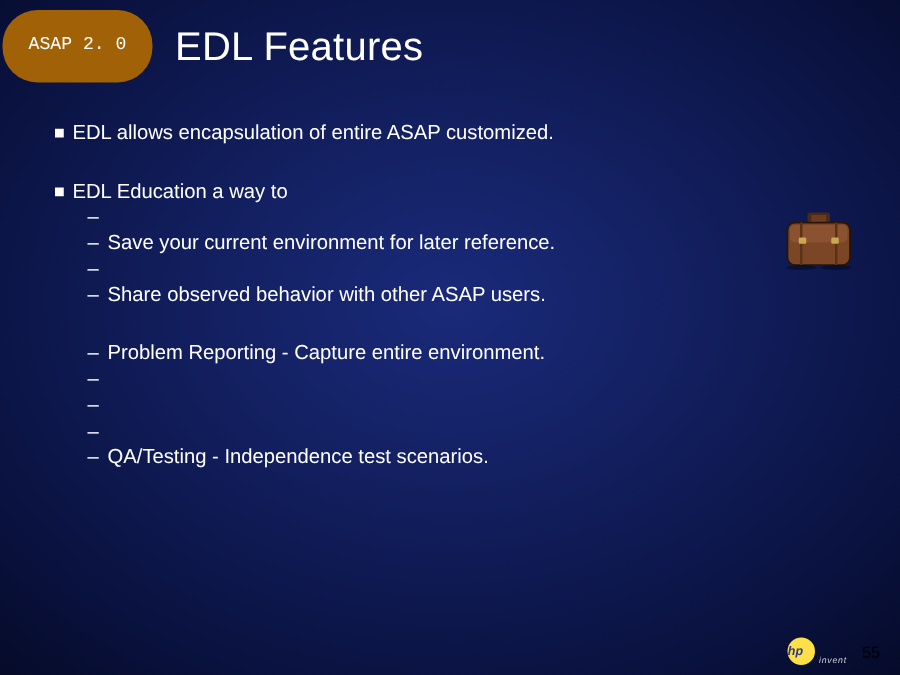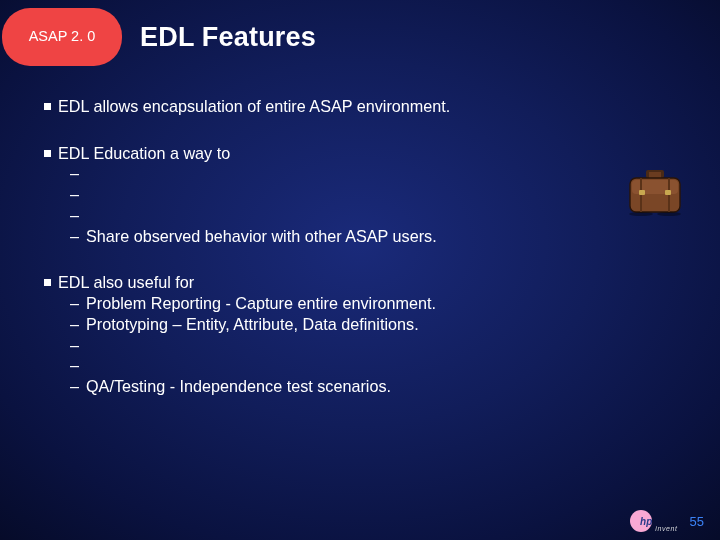--- a/index.html
+++ b/index.html
@@ -12,36 +12,37 @@
     position: relative;
   }
   .header {
     display: flex;
     align-items: center;
     padding: 8px 0 0 0;
   }
   .badge {
     width: 120px;
     height: 58px;
-    background: #ef4444;
+    background: #a16207;
     border-radius: 28px;
     color: #ffffff;
     font-size: 14.5px;
     line-height: 1.2;
     text-align: center;
     display: flex;
     flex-direction: column;
     justify-content: center;
     margin-left: 2px;
     font-weight: 400;
+    font-family: Liberation Mono, monospace;
   }
   .title {
     color: #ffffff;
-    font-size: 27px;
-    font-weight: 700;
+    font-size: 32px;
+    font-weight: 400;
     margin-left: 18px;
     letter-spacing: 0.2px;
   }
   .content {
     padding: 30px 44px 0 44px;
     font-size: 16.2px;
     line-height: 1.28;
   }
   .block { margin-bottom: 26px; }
   .lvl1 { display: flex; }
@@ -57,80 +58,76 @@
     right: 36px;
   }
   .footer {
     position: absolute;
     bottom: 8px;
     right: 16px;
     display: flex;
     align-items: center;
     gap: 12px;
   }
-  .pagenum { color: #3b82f6; font-size: 13px; }
+  .pagenum { color: #000000; font-size: 13px; }
   .hp-logo { display: flex; align-items: flex-end; gap: 3px; }
   .hp-circle {
     width: 22px; height: 22px; border-radius: 50%;
-    background: #f9a8d4; display: flex; align-items: center; justify-content: flex-end;
+    background: #fde047; display: flex; align-items: center; justify-content: flex-start;
     color: #2a3a8a; font-size: 10px; font-weight: 700; font-style: italic;
   }
   .hp-text { color: #d0d2d6; font-size: 7px; letter-spacing: 0.6px; font-style: italic; }
 </style>
 </head>
 <body>
 
 <div class="header">
   <div class="badge">
     <span>ASAP 2. 0</span>
   </div>
   <div class="title">EDL Features</div>
 </div>
 
 <div class="content">
 
   <div class="block">
     <div class="lvl1">
       <span class="sqbullet"></span>
-      <span>EDL allows encapsulation of entire ASAP environment.</span>
+      <span>EDL allows encapsulation of entire ASAP customized.</span>
     </div>
   </div>
 
   <div class="block">
     <div class="lvl1">
       <span class="sqbullet"></span>
       <span>EDL Education a way to</span>
     </div>
     <div class="lvl2">
         <span class="dash">–</span>
       </div>
     <div class="lvl2">
         <span class="dash">–</span>
+        <span>Save your current environment for later reference.</span>
       </div>
     <div class="lvl2">
         <span class="dash">–</span>
       </div>
     <div class="lvl2">
         <span class="dash">–</span>
         <span>Share observed behavior with other ASAP users.</span>
       </div>
   </div>
 
   <div class="block">
-    <div class="lvl1">
-      <span class="sqbullet"></span>
-      <span>EDL also useful for</span>
-    </div>
     <div class="lvl2">
         <span class="dash">–</span>
         <span>Problem Reporting - Capture entire environment.</span>
       </div>
     <div class="lvl2">
         <span class="dash">–</span>
-        <span>Prototyping – Entity, Attribute, Data definitions.</span>
       </div>
     <div class="lvl2">
         <span class="dash">–</span>
       </div>
     <div class="lvl2">
         <span class="dash">–</span>
       </div>
     <div class="lvl2">
         <span class="dash">–</span>
         <span>QA/Testing - Independence test scenarios.</span>

